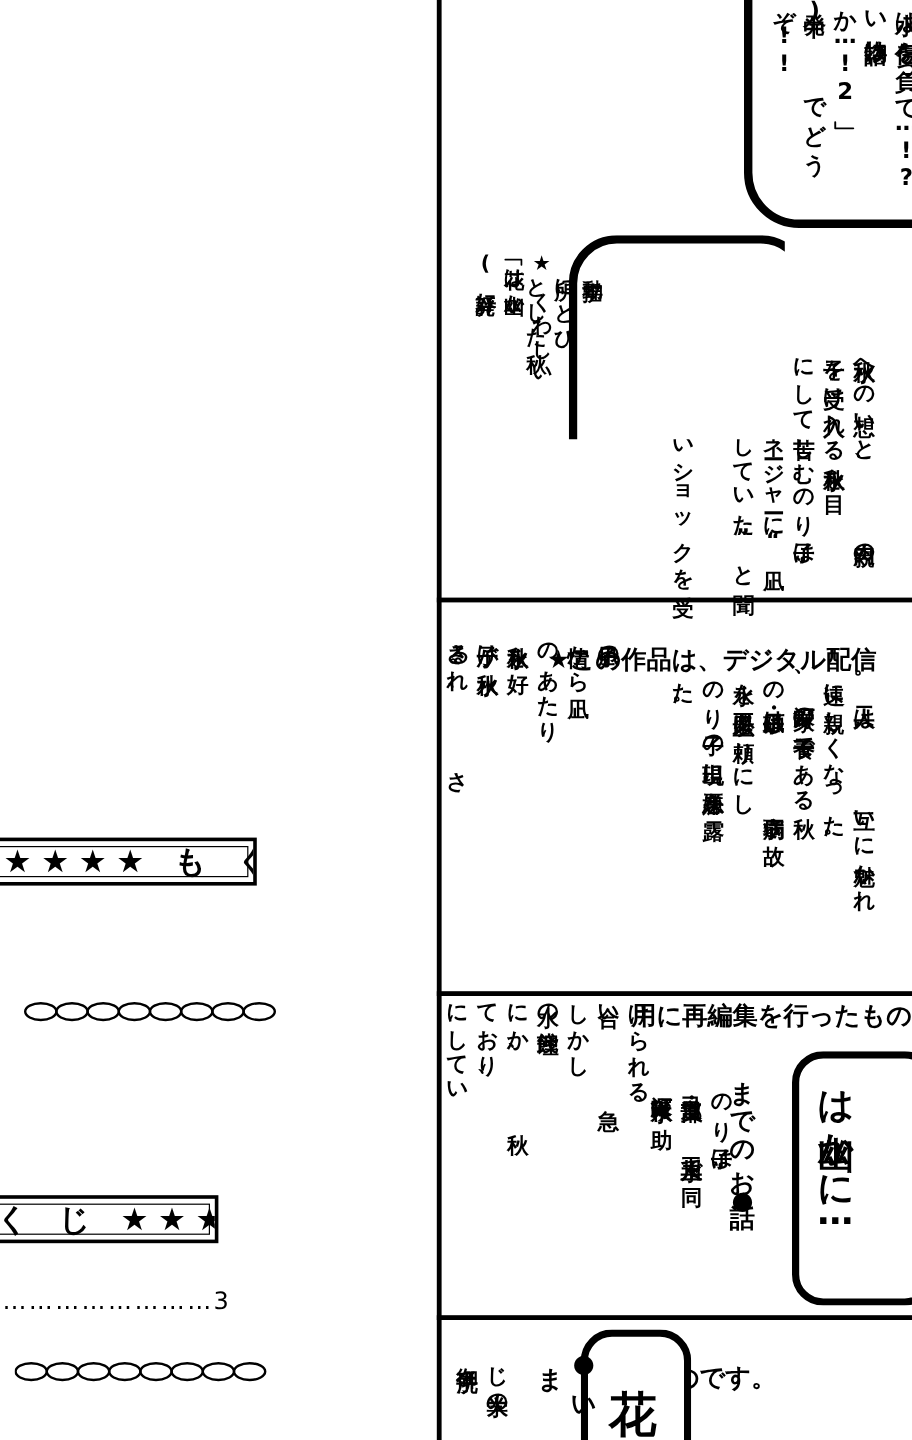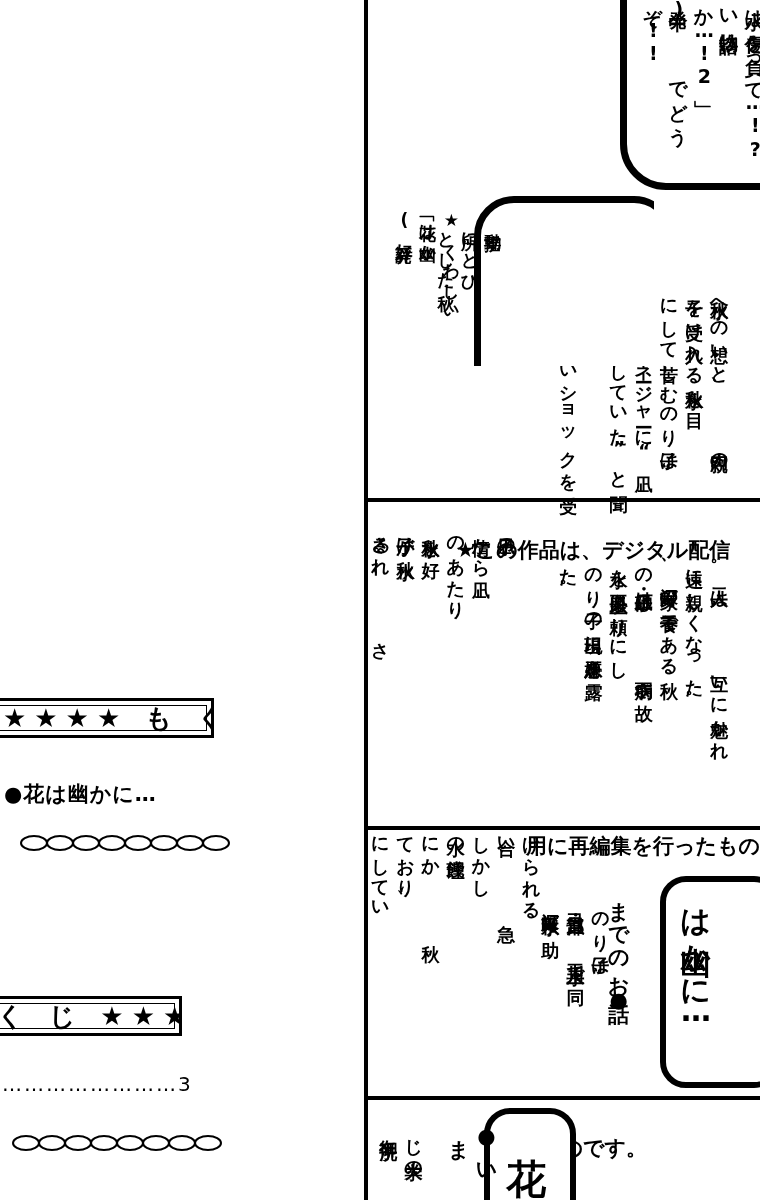--- a/index.html
+++ b/index.html
@@ -204,21 +204,20 @@
   <div class="vt" style="left:444px; top:1124px; height:70px; font-size:21px; font-weight:700;">●いま</div>
 
   <div class="vt" style="left:376px; top:1126px; height:70px; font-size:18px; line-height:1.40;">じ大学の
 御手洗</div>
 
   <div class="starbar" style="left:-8px; top:698px; width:222px; height:40px;">
     <div class="inner-line"></div>
     <span>★★★★ も く</span>
   </div>
 
-  <div class="toc-entry" style="left:4px; top:780px;">●花は幽かに…</div>
 
   <div class="chain" style="left:20px; top:832px; width:220px;">
     <svg width="220" height="22" viewBox="0 0 220 22">
       <g fill="none" stroke="#000" stroke-width="2">
         <ellipse cx="14" cy="11" rx="13" ry="7"></ellipse>
         <ellipse cx="40" cy="11" rx="13" ry="7"></ellipse>
         <ellipse cx="66" cy="11" rx="13" ry="7"></ellipse>
         <ellipse cx="92" cy="11" rx="13" ry="7"></ellipse>
         <ellipse cx="118" cy="11" rx="13" ry="7"></ellipse>
         <ellipse cx="144" cy="11" rx="13" ry="7"></ellipse>

